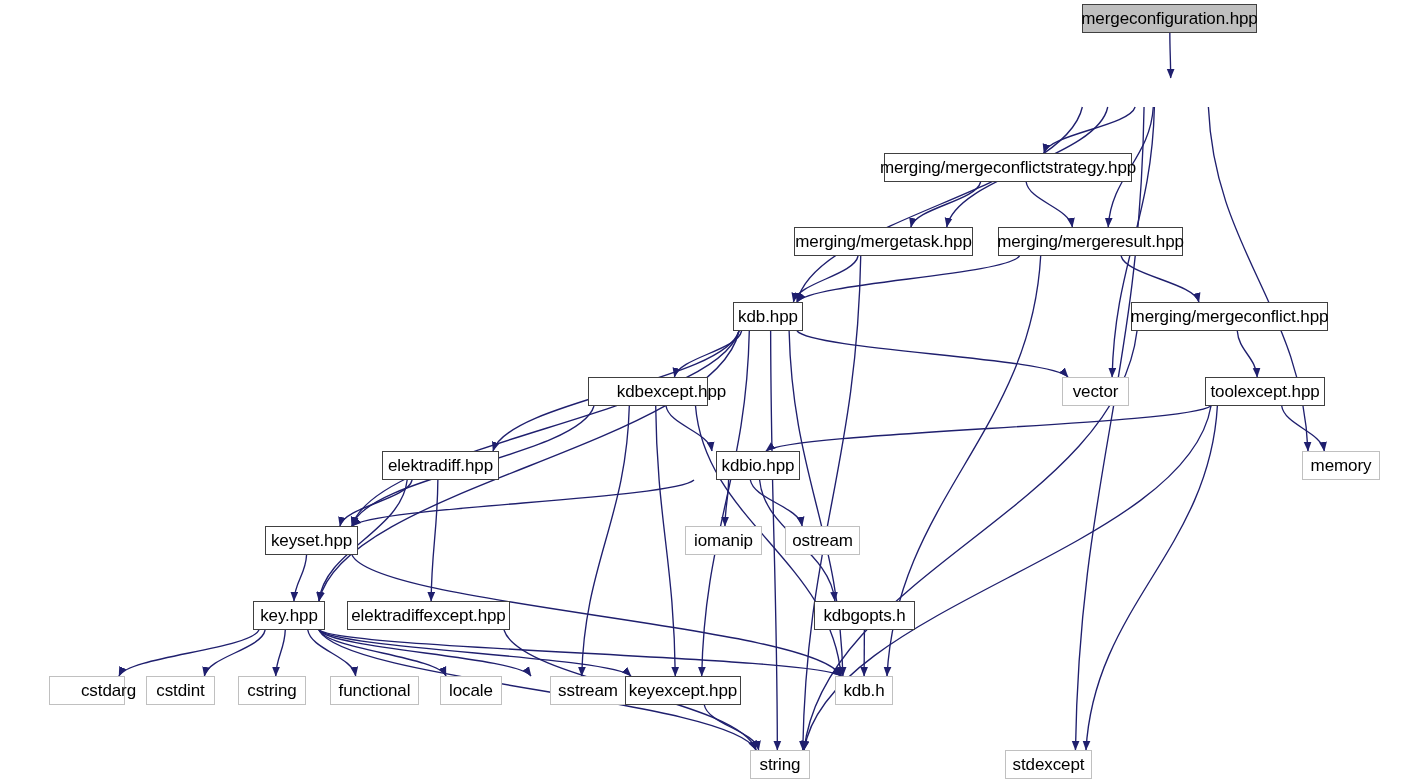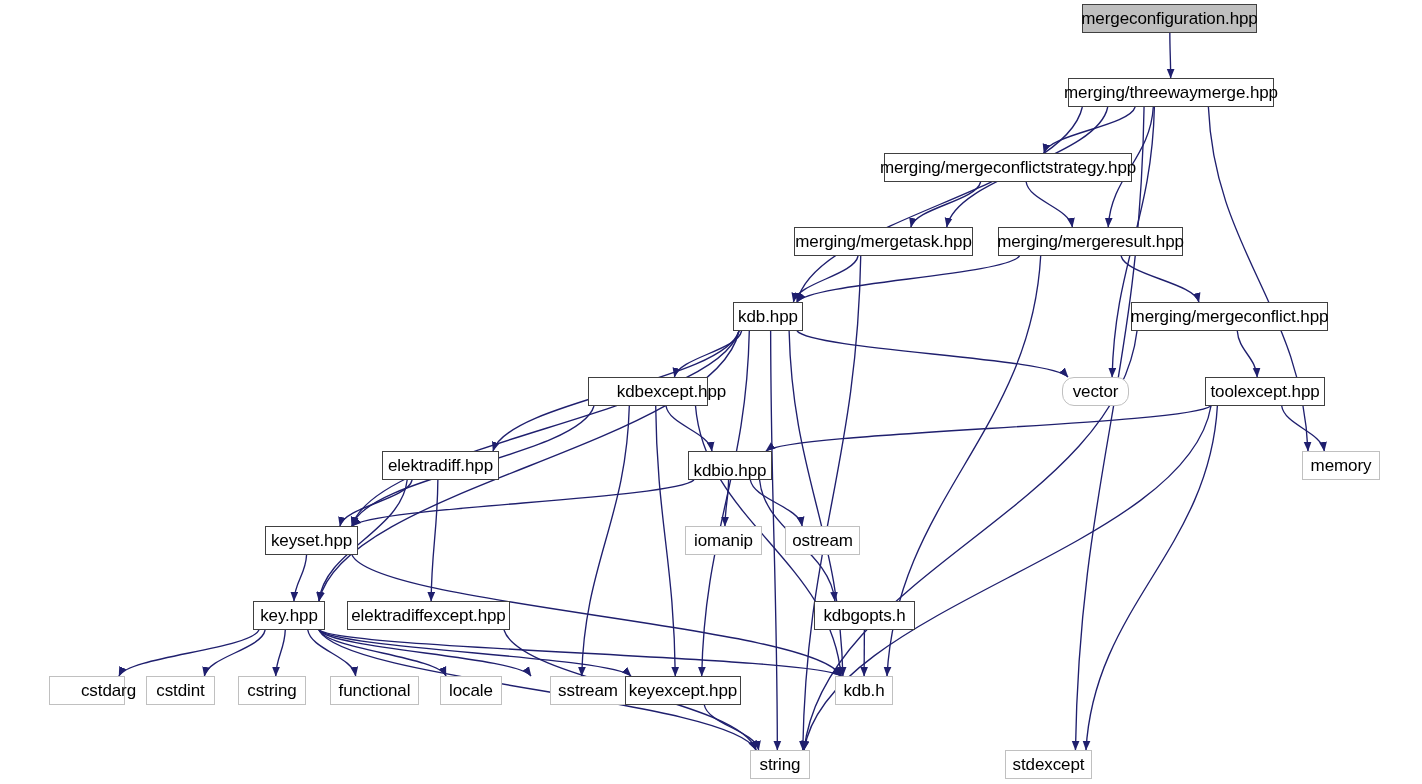--- a/index.html
+++ b/index.html
@@ -114,51 +114,48 @@
         <path d="M 319 630 C 338.656 649.32, 611.344 656.68, 631 676"></path>
         <path d="M 319 630 C 343.5 649.32, 816.5 656.68, 841 676"></path>
         <path d="M 319 630 C 343.5 680.4, 731.5 699.6, 756 750"></path>
         <path d="M 704.34 705 C 707.76216 723.9, 755.23784 731.1, 758.66 750"></path>
         <path d="M 504 630 C 519.876 680.4, 740.124 699.6, 756 750"></path>
       </g>
   </svg>
 <div class="node root" style="left: 1082px; top: 4px; width: 175px;">
       <span>mergeconfiguration.hpp</span>
     </div>
-    <div class="node hdr" style="left: 1068px; top: 78px; width: 206px;">
-      <span>merging/threewaymerge.hpp</span>
-    </div>
     <div class="node hdr" style="left: 794px; top: 227px; width: 179px;">
       <span>merging/mergetask.hpp</span>
     </div>
     <div class="node hdr" style="left: 884px; top: 153px; width: 248px;">
       <span>merging/mergeconflictstrategy.hpp</span>
     </div>
     <div class="node hdr" style="left: 998px; top: 227px; width: 185px;">
       <span>merging/mergeresult.hpp</span>
     </div>
     <div class="node hdr" style="left: 733px; top: 302px; width: 70px;">
       <span>kdb.hpp</span>
     </div>
     <div class="node hdr" style="left: 1131px; top: 302px; width: 197px;">
       <span>merging/mergeconflict.hpp</span>
     </div>
     <div class="node hdr" style="left: 588px; top: 377px; width: 120px; padding-left: 47px;">
       <span>kdbexcept.hpp</span>
     </div>
-    <div class="node system" style="left: 1062px; top: 377px; width: 67px; border-radius: 12px;">
+    <div class="node system" style="left: 1062px; top: 377px; width: 67px;">
       <span>vector</span>
     </div>
     <div class="node hdr" style="left: 1205px; top: 377px; width: 120px;">
       <span>toolexcept.hpp</span>
     </div>
     <div class="node hdr" style="left: 382px; top: 451px; width: 117px;">
       <span>elektradiff.hpp</span>
     </div>
-    <div class="node hdr" style="left: 688px; top: 451px; width: 84px; align-items: flex-end;">
+    <div class="node hdr" style="left: 716px; top: 451px; width: 84px;">
       <span>kdbio.hpp</span>
     </div>
     <div class="node system" style="left: 1302px; top: 451px; width: 78px;">
       <span>memory</span>
     </div>
     <div class="node hdr" style="left: 265px; top: 526px; width: 93px;">
       <span>keyset.hpp</span>
     </div>
     <div class="node system" style="left: 685px; top: 526px; width: 77px;">
       <span>iomanip</span>

